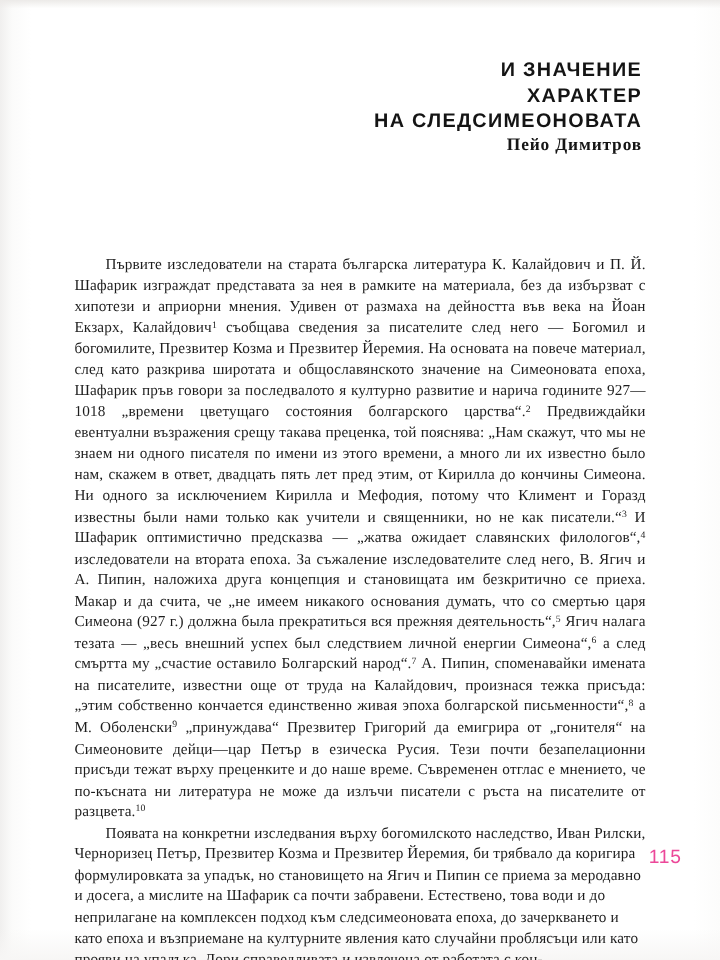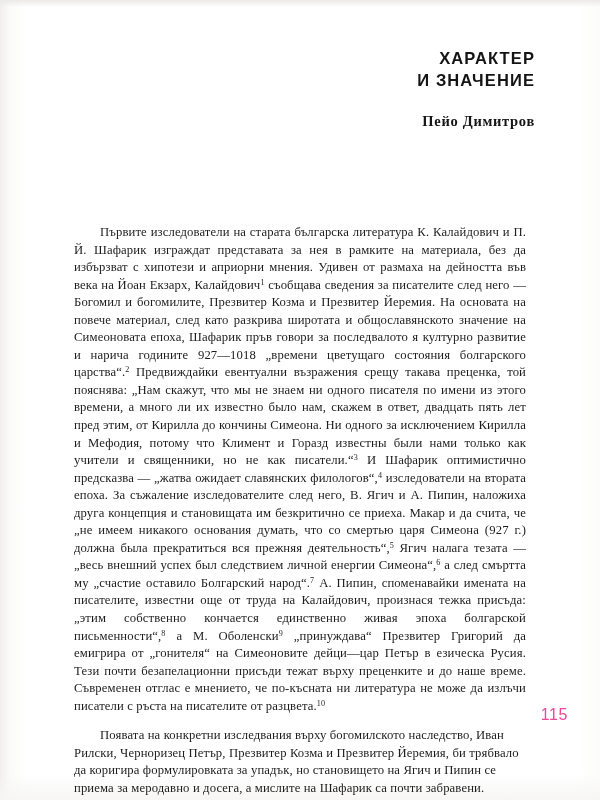--- a/index.html
+++ b/index.html
@@ -60,37 +60,36 @@
   .title-line {
     font-family: "Liberation Sans", "DejaVu Sans", sans-serif;
     font-weight: bold;
     font-size: 16.5px;
     letter-spacing: 1.1px;
     line-height: 21.5px;
     color: #141414;
     white-space: nowrap;
   }
   .byline {
-    margin-top: 22px;
     font-family: "Liberation Serif", "DejaVu Serif", serif;
     font-weight: bold;
     font-size: 14.5px;
     letter-spacing: 0.7px;
     color: #161616;
   }
 
   
   .body-col {
     position: absolute;
     left: 62px;
     top: 212px;
     width: 476px;
   }
   .para {
-    margin: 12px;
+    margin: 0;
     text-align: justify;
     text-justify: inter-word;
     font-size: 12.7px;
     line-height: 17.55px;
     letter-spacing: 0.12px;
     color: #1d1d1d;
     hyphens: manual;
   }
   .para + .para {
     margin-top: 0;
@@ -120,22 +119,23 @@
 </head>
 <body>
 
 <div class="page"></div>
 <div class="scan-edge-top"></div>
 <div class="scan-edge-bottom"></div>
 
 <div class="content">
 
   <div class="title-block">
+    <div class="title-line">И ЗНАЧЕНИЕ</div>
     <div class="title-line">ХАРАКТЕР</div>
-    <div class="title-line">И ЗНАЧЕНИЕ</div>
+    <div class="title-line">НА СЛЕДСИМЕОНОВАТА</div>
     <div class="byline">Пейо Димитров</div>
   </div>
 
   <div class="body-col">
     <p class="para"><span class="indent"></span>Първите изследователи на старата българска литература К. Калайдович и П. Й. Шафарик изграждат представата за нея в рамките на материала, без да избързват с хипотези и априорни мнения. Удивен от размаха на дейността във века на Йоан Екзарх, Калайдович<sup>1</sup> съобщава сведения за писателите след него — Богомил и богомилите, Презвитер Козма и Презвитер Йеремия. На основата на повече материал, след като разкрива широтата и общославянското значение на Симеоновата епоха, Шафарик пръв говори за последвалото я културно развитие и нарича годините 927—1018 „времени цветущаго состояния болгарского царства“.<sup>2</sup> Предвиждайки евентуални възражения срещу такава преценка, той пояснява: „Нам скажут, что мы не знаем ни одного писателя по имени из этого времени, а много ли их известно было нам, скажем в ответ, двадцать пять лет пред этим, от Кирилла до кончины Симеона. Ни одного за исключением Кирилла и Мефодия, потому что Климент и Горазд известны были нами только как учители и священники, но не как писатели.“<sup>3</sup> И Шафарик оптимистично предсказва — „жатва ожидает славянских филологов“,<sup>4</sup> изследователи на втората епоха. За съжаление изследователите след него, В. Ягич и А. Пипин, наложиха друга концепция и становищата им безкритично се приеха. Макар и да счита, че „не имеем никакого основания думать, что со смертью царя Симеона (927 г.) должна была прекратиться вся прежняя деятельность“,<sup>5</sup> Ягич налага тезата — „весь внешний успех был следствием личной енергии Симеона“,<sup>6</sup> а след смъртта му „счастие оставило Болгарский народ“.<sup>7</sup> А. Пипин, споменавайки имената на писателите, известни още от труда на Калайдович, произнася тежка присъда: „этим собственно кончается единственно живая эпоха болгарской письменности“,<sup>8</sup> а М. Оболенски<sup>9</sup> „принуждава“ Презвитер Григорий да емигрира от „гонителя“ на Симеоновите дейци—цар Петър в езическа Русия. Тези почти безапелационни присъди тежат върху преценките и до наше време. Съвременен отглас е мнението, че по-късната ни литература не може да излъчи писатели с ръста на писателите от разцвета.<sup>10</sup></p>
     <p class="para last-line"><span class="indent"></span>Появата на конкретни изследвания върху богомилското наследство, Иван Рилски, Черноризец Петър, Презвитер Козма и Презвитер Йеремия, би трябвало да коригира формулировката за упадък, но становището на Ягич и Пипин се приема за меродавно и досега, а мислите на Шафарик са почти забравени. Естествено, това води и до неприлагане на комплексен подход към следсимеоновата епоха, до зачеркването и като епоха и възприемане на културните явления като случайни проблясъци или като прояви на упадъка. Дори справедливата и извлечена от работата с кон-</p>
   </div>
 
   <div class="folio">115</div>
 

